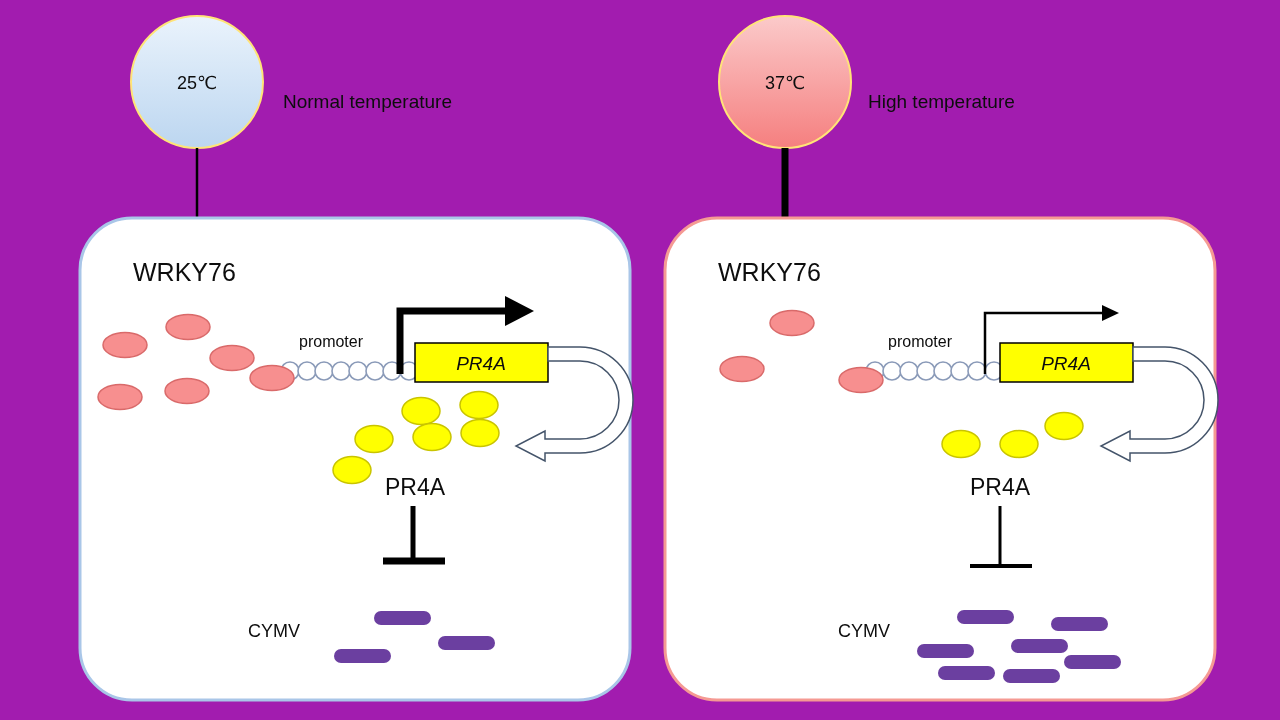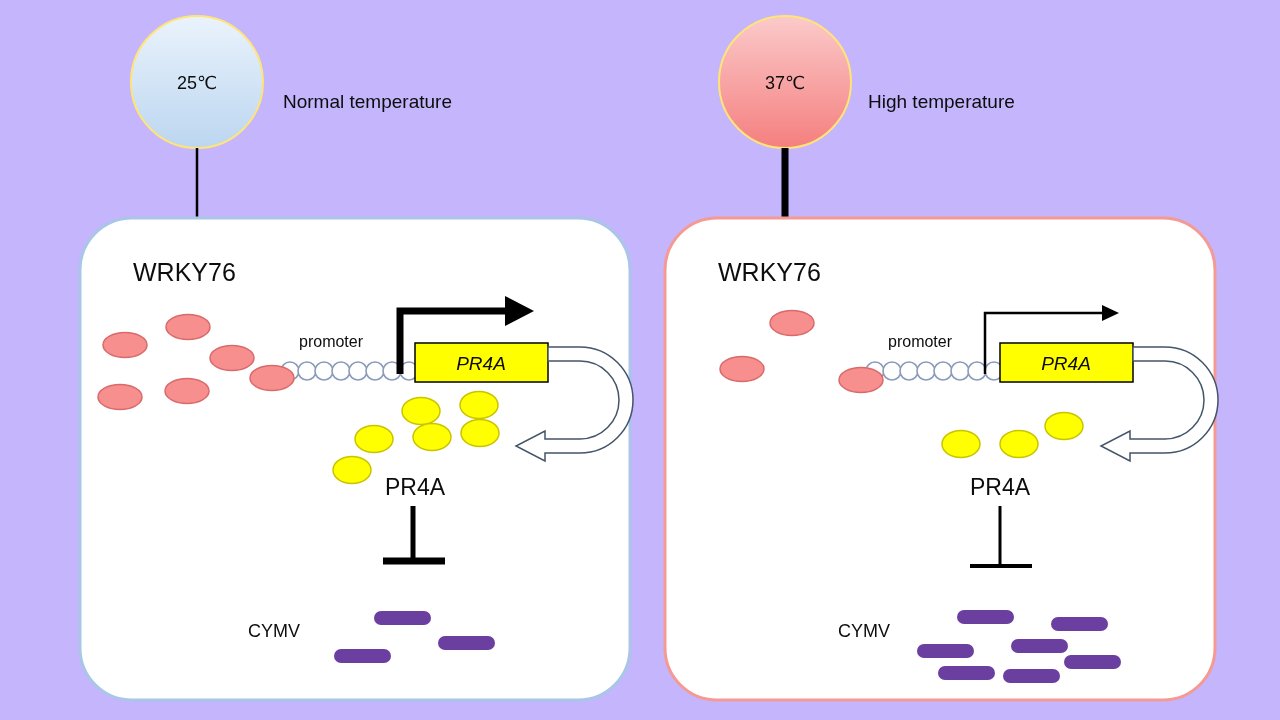--- a/index.html
+++ b/index.html
@@ -1,16 +1,16 @@
 <!DOCTYPE html>
 <html style="--left-cell-border: #a9c6e8; --right-cell-border: #f59a93; --circle-border: #ffe477; --cool-top: #eaf3fc; --cool-bottom: #bcd6f0; --warm-top: #fbcaca; --warm-bottom: #f57f7f; --wrky76-fill: #f78f8f; --wrky76-stroke: #d96a6a; --pr4a-fill: #ffff00; --pr4a-stroke: #c9c400; --gene-box-fill: #ffff00; --virus-fill: #6b3fa0;"><head>
 <meta charset="utf-8">
 <style>
   html,body{margin:0;padding:0;background:#ffffff;}
-  .stage{position:relative;width:1280px;height:720px;background:#c4b5fd;overflow:hidden;}
+  .stage{position:relative;width:1280px;height:720px;background:#a21caf;overflow:hidden;}
   svg text{font-family:"Liberation Sans","DejaVu Sans",sans-serif;fill:#0d0d0d;}
   .cell-left{fill:#ffffff;stroke:var(--left-cell-border);stroke-width:3;}
   .cell-right{fill:#ffffff;stroke:var(--right-cell-border);stroke-width:3;}
   .wrky{fill:var(--wrky76-fill);stroke:var(--wrky76-stroke);stroke-width:1.5;}
   .pr4a-oval{fill:var(--pr4a-fill);stroke:var(--pr4a-stroke);stroke-width:1.5;}
   .gene-box{fill:var(--gene-box-fill);stroke:#000000;stroke-width:1.5;}
   .virus{fill:var(--virus-fill);}
   .bead{fill:#ffffff;stroke:#8a9ab8;stroke-width:1.6;}
   .curved-arrow{fill:#ffffff;stroke:#44546a;stroke-width:1.5;}
   .temp-circle-cool{fill:url(#coolGrad);stroke:var(--circle-border);stroke-width:2;}

